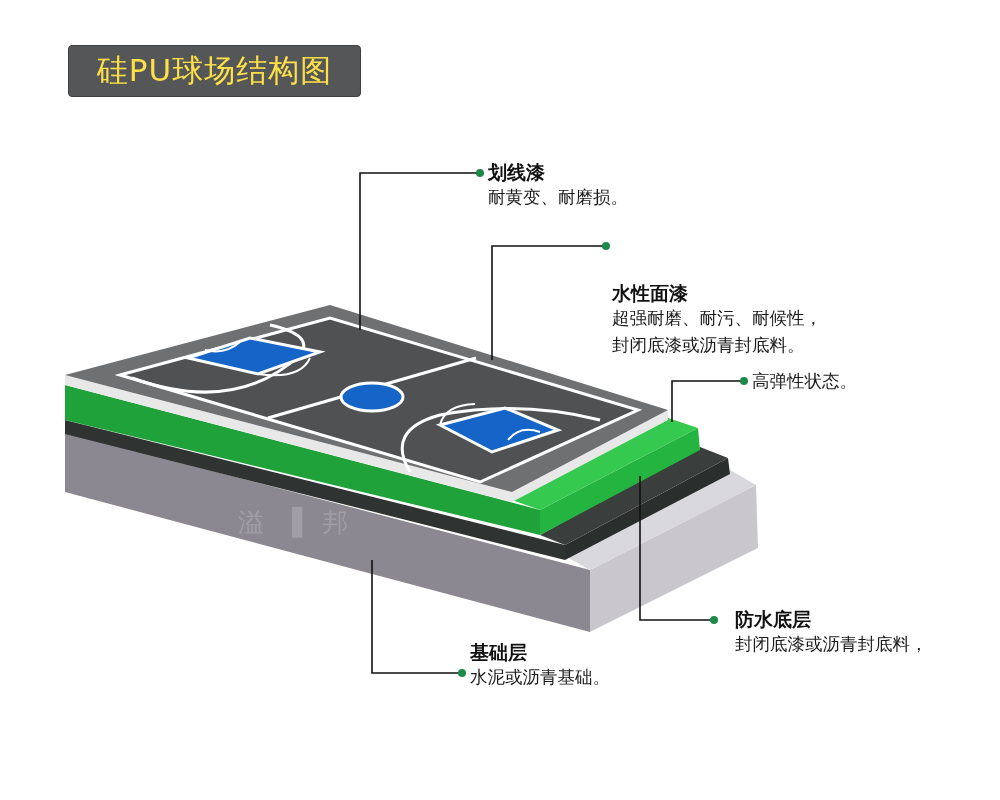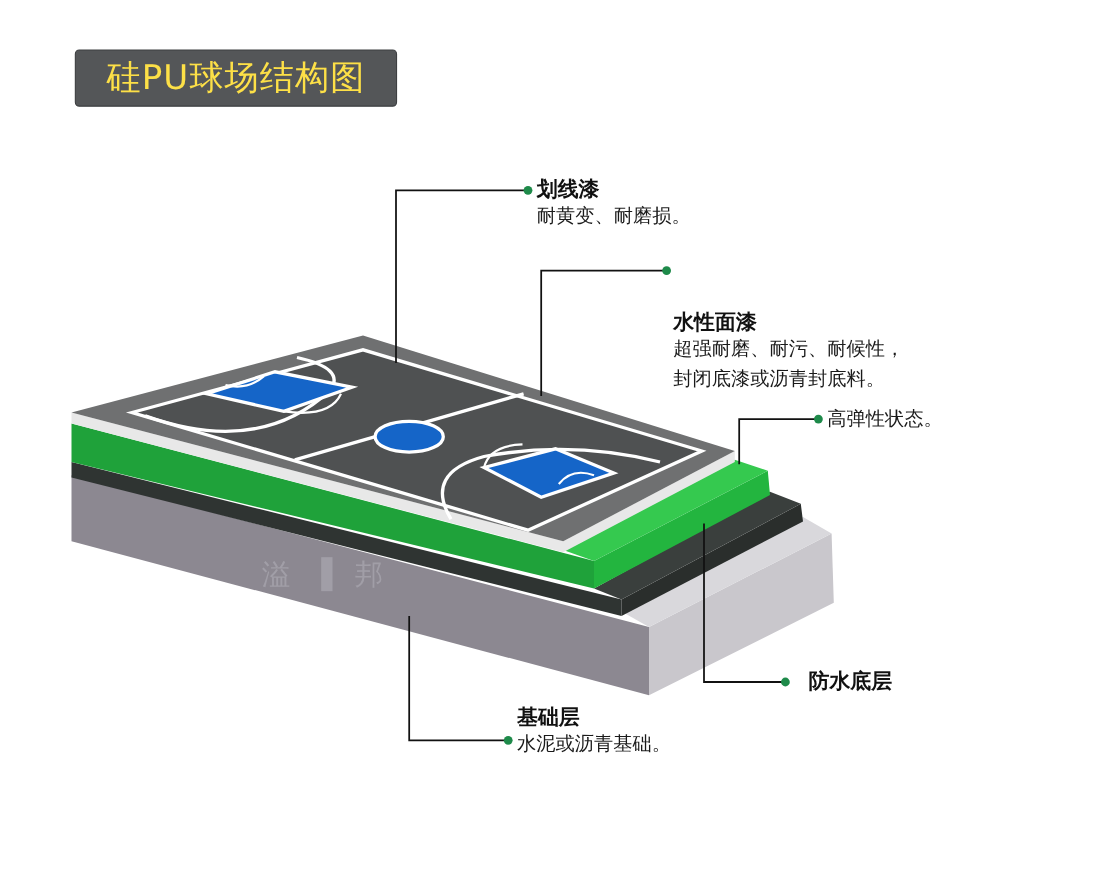--- a/index.html
+++ b/index.html
@@ -86,18 +86,19 @@
   <div class="desc">超强耐磨、耐污、耐候性，</div>
   <div class="desc">封闭底漆或沥青封底料。</div>
 </div>
 
 <div class="callout" style="left:752px; top:368px;">
   <div class="desc">高弹性状态。</div>
 </div>
 
 <div class="callout" style="left:722px; top:607px;margin-left:13px;">
   <div class="head">防水底层</div>
+  <div class="desc">封闭底漆或沥青封底料，</div>
 </div>
 
 <div class="callout" style="left:470px; top:640px;">
   <div class="head">基础层</div>
   <div class="desc">水泥或沥青基础。</div>
 </div>
 
 </body></html>

